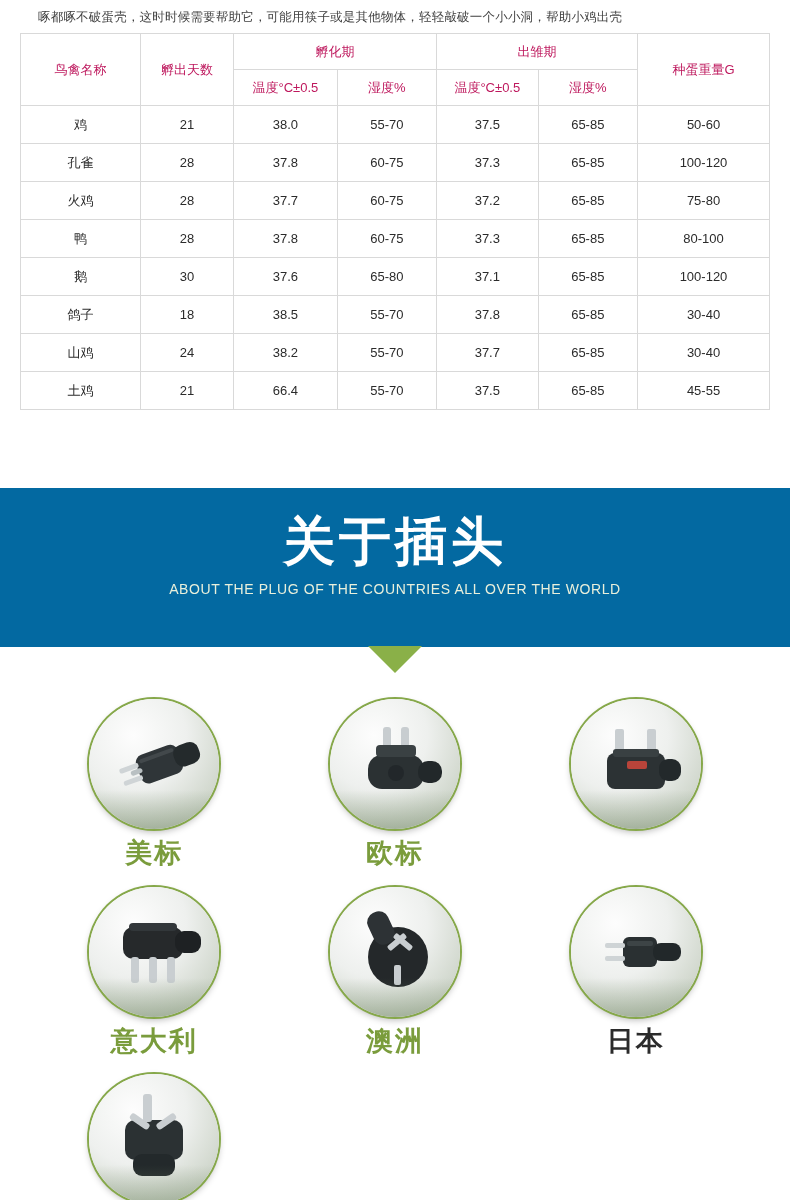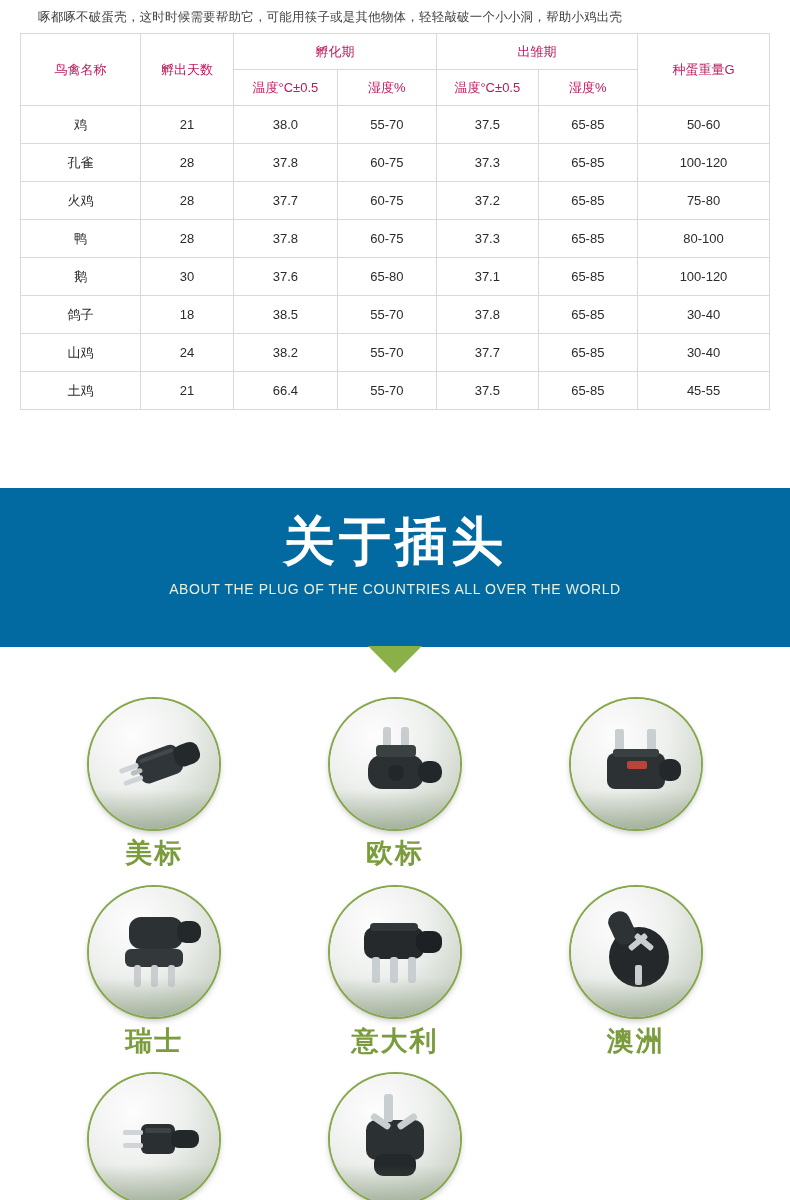--- a/index.html
+++ b/index.html
@@ -316,37 +316,20 @@
             <rect x="44" y="30" width="9" height="26" rx="2" fill="#c9ced1"></rect>
             <rect x="76" y="30" width="9" height="26" rx="2" fill="#c9ced1"></rect>
             <rect x="56" y="62" width="20" height="8" rx="2" fill="#b9443a"></rect>
             <rect x="42" y="50" width="46" height="8" rx="3" fill="#394042"></rect>
           </g>
         </svg>
       </div>
     </div>
   </div>
 
-  <div class="plug-cell">
-    <div class="plug-circle-wrap">
-      <div class="plug-circle">
-        <svg class="plug-art" viewBox="0 0 130 130">
-          <g>
-            <rect x="40" y="30" width="54" height="32" rx="12" fill="#2c3234"></rect>
-            <rect x="36" y="62" width="58" height="18" rx="6" fill="#33393b"></rect>
-            <rect x="45" y="78" width="7" height="22" rx="3" fill="#c9ced1"></rect>
-            <rect x="62" y="78" width="7" height="22" rx="3" fill="#c9ced1"></rect>
-            <rect x="79" y="78" width="7" height="22" rx="3" fill="#c9ced1"></rect>
-            <rect x="88" y="34" width="24" height="22" rx="9" fill="#23292b"></rect>
-          </g>
-        </svg>
-      </div>
-    </div>
-    <div class="plug-label">瑞士</div>
-  </div>
 
   <div class="plug-cell">
     <div class="plug-circle-wrap">
       <div class="plug-circle">
         <svg class="plug-art" viewBox="0 0 130 130">
           <g>
             <rect x="34" y="40" width="60" height="32" rx="10" fill="#26292b"></rect>
             <rect x="86" y="44" width="26" height="22" rx="9" fill="#1e2123"></rect>
             <rect x="42" y="70" width="8" height="26" rx="3" fill="#c9ced1"></rect>
             <rect x="60" y="70" width="8" height="26" rx="3" fill="#c9ced1"></rect>

